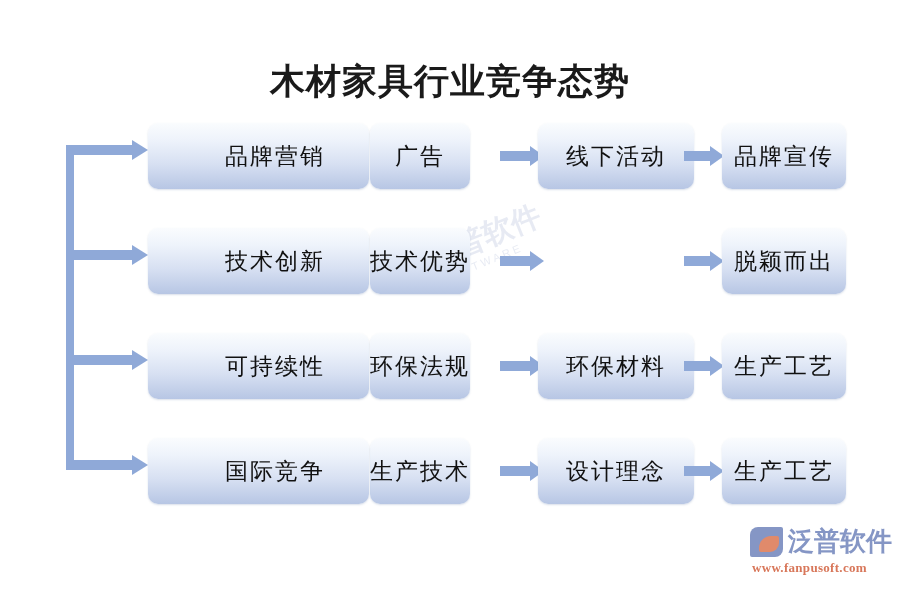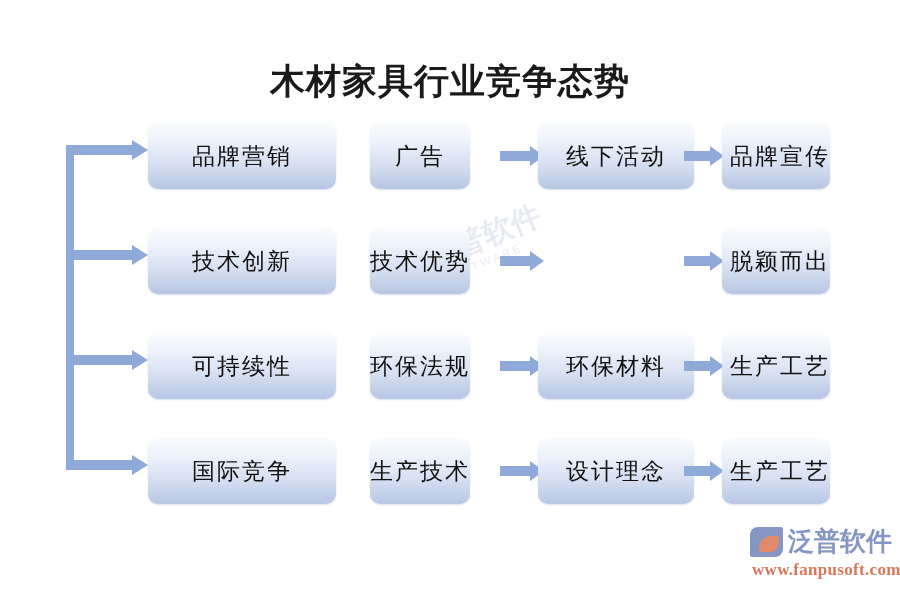--- a/index.html
+++ b/index.html
@@ -113,24 +113,24 @@
     align-items: center;
     justify-content: center;
   }
   .node-label {
     font-size: 23px;
     color: #111111;
     letter-spacing: 2px;
     white-space: nowrap;
     font-family: "Liberation Serif", "DejaVu Serif", serif;
   }
-  .node.col0 { left: 148px; width: 188px; }
+  .node.col0 { left: 148px; width: 188px; padding-left: 33px; }
   .node.col1 { left: 370px; width: 100px; }
   .node.col2 { left: 538px; width: 156px; }
-  .node.col3 { left: 722px; width: 108px; justify-content: flex-end; }
+  .node.col3 { left: 722px; width: 124px; }
 
   
   .arrow {
     position: absolute;
     top: 23px;
     height: 20px;
   }
   .arrow .shaft {
     position: absolute;
     left: 0;
@@ -226,21 +226,21 @@
     font-weight: bold;
     color: #8596c5;
     letter-spacing: 0px;
     white-space: nowrap;
     font-family: "Liberation Serif", "DejaVu Serif", serif;
   }
   .brand-url {
     position: absolute;
     left: 2px;
     top: 36px;
-    font-size: 17px;
+    font-size: 13px;
     font-weight: bold;
     color: #d8775a;
     letter-spacing: 0.3px;
     white-space: nowrap;
     font-family: "Liberation Serif", "DejaVu Serif", serif;
   }
 </style>
 </head>
 <body>
 

